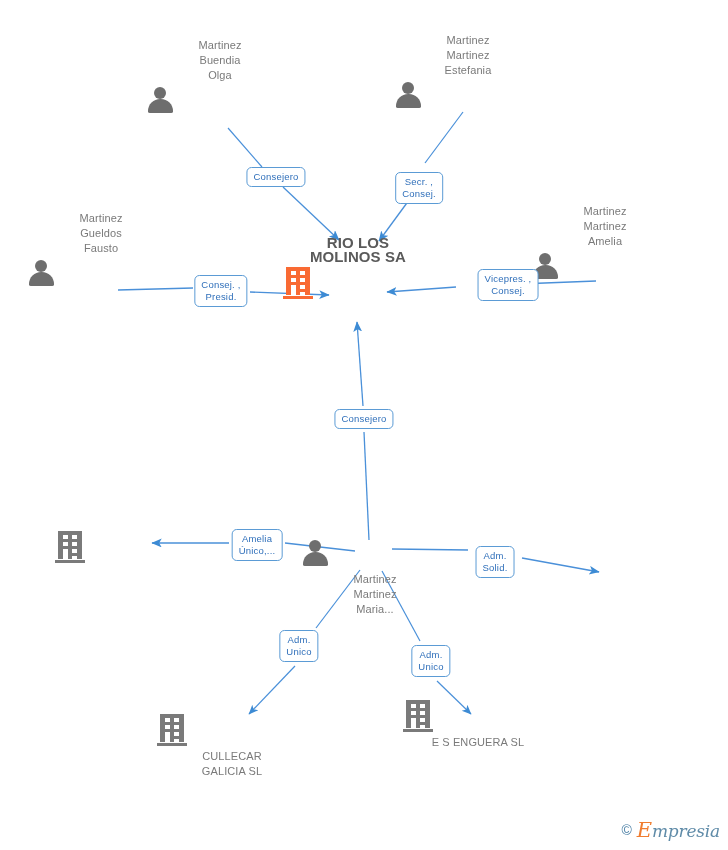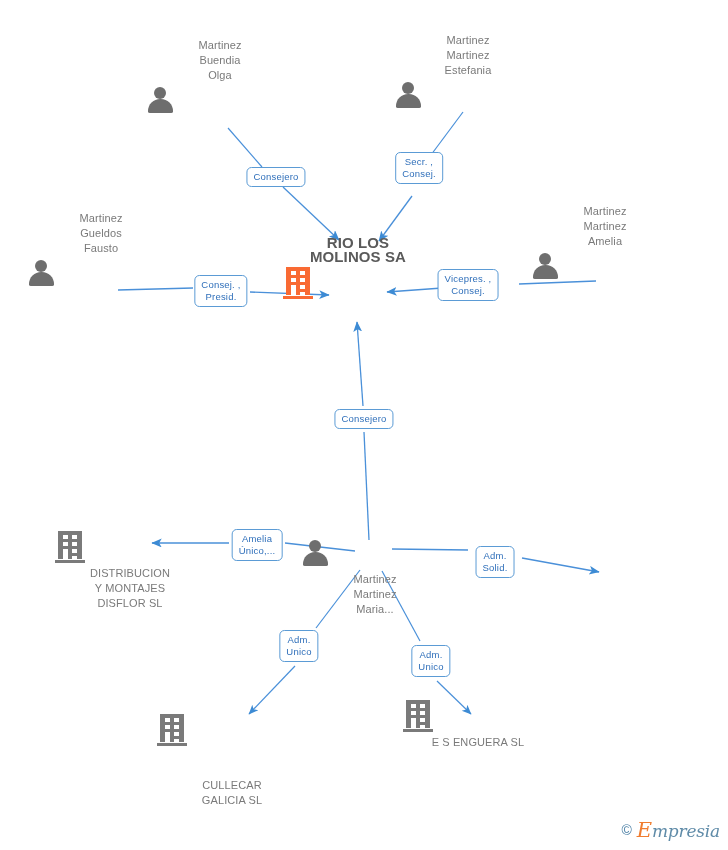--- a/index.html
+++ b/index.html
@@ -252,27 +252,24 @@
       <div class="win" style="left:8px;  top:4px;"></div>
       <div class="win" style="left:17px; top:4px;"></div>
       <div class="win" style="left:8px;  top:11px;"></div>
       <div class="win" style="left:17px; top:11px;"></div>
       <div class="win" style="left:8px;  top:18px;"></div>
       <div class="win" style="left:17px; top:18px;"></div>
       <div class="win" style="left:17px; top:25px;"></div>
       <div class="door"></div>
       <div class="base"></div>
     </div>
-    <div class="caption below">DISTRIBUCION
-Y MONTAJES
-DISFLOR  SL</div>
-  </div>
-
-
-  <div class="node" style="left:232px; top:714px;gap:29px;">
+  </div>
+
+
+  <div class="node" style="left:232px; top:714px;">
     <div class="bld">
       <div class="tower"></div>
       <div class="win" style="left:8px;  top:4px;"></div>
       <div class="win" style="left:17px; top:4px;"></div>
       <div class="win" style="left:8px;  top:11px;"></div>
       <div class="win" style="left:17px; top:11px;"></div>
       <div class="win" style="left:8px;  top:18px;"></div>
       <div class="win" style="left:17px; top:18px;"></div>
       <div class="win" style="left:17px; top:25px;"></div>
       <div class="door"></div>
@@ -292,25 +289,25 @@
       <div class="win" style="left:8px;  top:18px;"></div>
       <div class="win" style="left:17px; top:18px;"></div>
       <div class="win" style="left:17px; top:25px;"></div>
       <div class="door"></div>
       <div class="base"></div>
     </div>
     <div class="caption below">E S ENGUERA SL</div>
   </div>
 
   <div class="chip" style="left:276px; top:177px;">Consejero</div>
-  <div class="chip" style="left:419px; top:168px;">Secr. ,
+  <div class="chip" style="left:419px; top:188px;">Secr. ,
 Consej.</div>
   <div class="chip" style="left:221px; top:291px;">Consej. ,
 Presid.</div>
-  <div class="chip" style="left:468px; top:285px;">Vicepres. ,
+  <div class="chip" style="left:508px; top:285px;">Vicepres. ,
 Consej.</div>
   <div class="chip" style="left:364px; top:419px;">Consejero</div>
   <div class="chip" style="left:257px; top:545px;">Amelia
 Único,...</div>
   <div class="chip" style="left:495px; top:562px;">Adm.
 Solid.</div>
   <div class="chip" style="left:299px; top:646px;">Adm.
 Unico</div>
   <div class="chip" style="left:431px; top:661px;">Adm.
 Unico</div>

